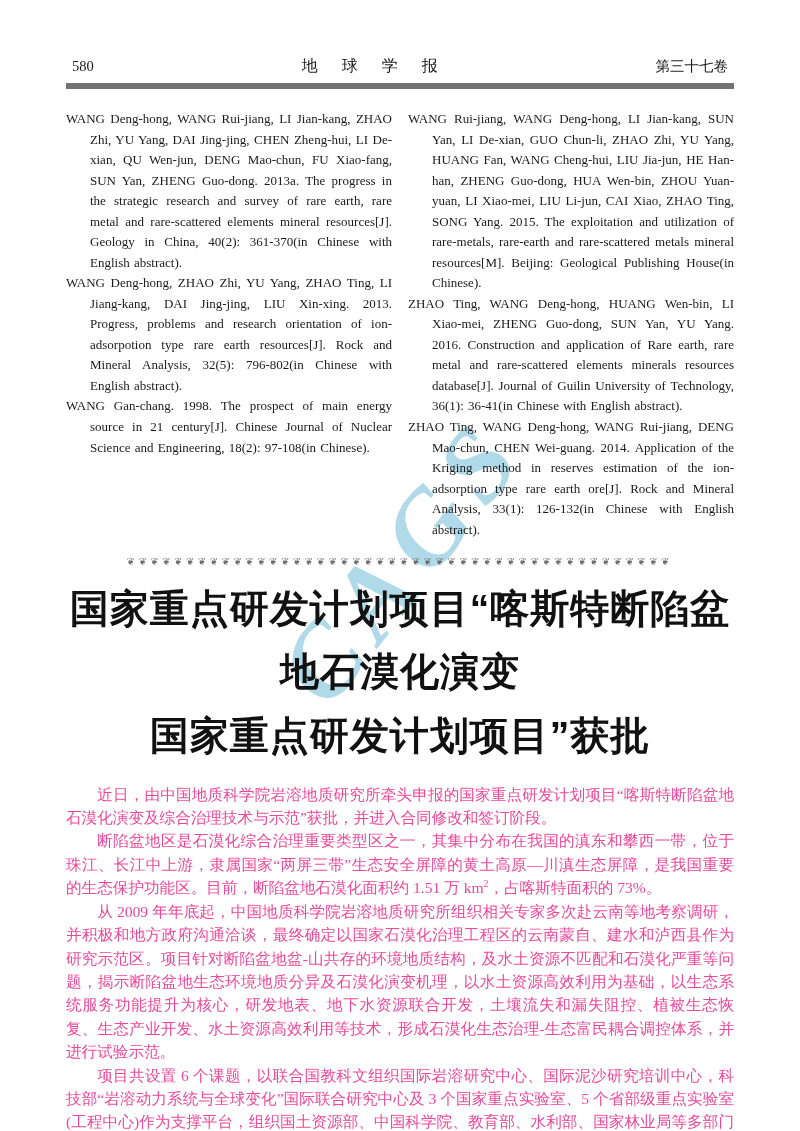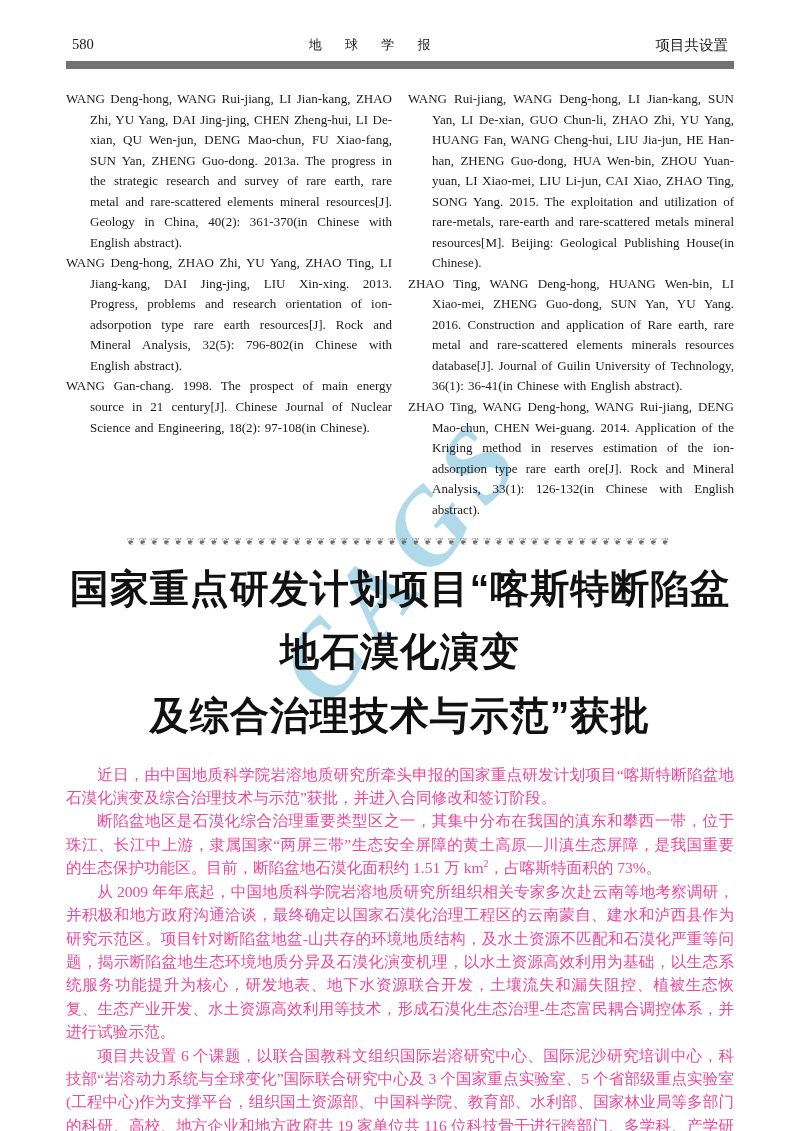--- a/index.html
+++ b/index.html
@@ -15,27 +15,28 @@
     color: #1a1a1a;
   }
   .content {
     position: relative;
     z-index: 2;
     padding: 36px 66px 0 66px;
   }
   
   .running-head {
     display: flex;
-    align-items: flex-start;
+    align-items: center;
     justify-content: space-between;
     font-size: 14.5px;
     padding: 0 6px 6px 6px;
-    border-bottom: 8px solid #737373;
+    border-bottom: 6px solid #737373;
+    margin-top: 20px;
   }
-  .running-head .journal { letter-spacing: 10px; font-size: 13px; }
+  .running-head .journal { letter-spacing: 10px; font-size: 16px; }
   
   .refs {
     display: flex;
     gap: 16px;
     margin-top: 20px;
   }
   .refs .col { width: 50%; }
   .ref-entry {
     font-size: 13px;
     line-height: 1.58;
@@ -108,41 +109,41 @@
 
 <div class="page">
 
   <div class="watermark">CAGS</div>
 
   <div class="content">
 
     <div class="running-head">
       <span>580</span>
       <span class="journal">地 球 学 报</span>
-      <span>项目共设置</span>
+      <span>第三十七卷</span>
     </div>
 
     <div class="refs">
       <div class="col">
         <p class="ref-entry">WANG Deng-hong, WANG Rui-jiang, LI Jian-kang, ZHAO Zhi, YU Yang, DAI Jing-jing, CHEN Zheng-hui, LI De-xian, QU Wen-jun, DENG Mao-chun, FU Xiao-fang, SUN Yan, ZHENG Guo-dong. 2013a. The progress in the strategic research and survey of rare earth, rare metal and rare-scattered elements mineral resources[J]. Geology in China, 40(2): 361-370(in Chinese with English abstract).</p>
         <p class="ref-entry">WANG Deng-hong, ZHAO Zhi, YU Yang, ZHAO Ting, LI Jiang-kang, DAI Jing-jing, LIU Xin-xing. 2013. Progress, problems and research orientation of ion-adsorpotion type rare earth resources[J]. Rock and Mineral Analysis, 32(5): 796-802(in Chinese with English abstract).</p>
         <p class="ref-entry">WANG Gan-chang. 1998. The prospect of main energy source in 21 century[J]. Chinese Journal of Nuclear Science and Engineering, 18(2): 97-108(in Chinese).</p>
       </div>
       <div class="col">
         <p class="ref-entry">WANG Rui-jiang, WANG Deng-hong, LI Jian-kang, SUN Yan, LI De-xian, GUO Chun-li, ZHAO Zhi, YU Yang, HUANG Fan, WANG Cheng-hui, LIU Jia-jun, HE Han-han, ZHENG Guo-dong, HUA Wen-bin, ZHOU Yuan-yuan, LI Xiao-mei, LIU Li-jun, CAI Xiao, ZHAO Ting, SONG Yang. 2015. The exploitation and utilization of rare-metals, rare-earth and rare-scattered metals mineral resources[M]. Beijing: Geological Publishing House(in Chinese).</p>
         <p class="ref-entry">ZHAO Ting, WANG Deng-hong, HUANG Wen-bin, LI Xiao-mei, ZHENG Guo-dong, SUN Yan, YU Yang. 2016. Construction and application of Rare earth, rare metal and rare-scattered elements minerals resources database[J]. Journal of Guilin University of Technology, 36(1): 36-41(in Chinese with English abstract).</p>
         <p class="ref-entry">ZHAO Ting, WANG Deng-hong, WANG Rui-jiang, DENG Mao-chun, CHEN Wei-guang. 2014. Application of the Kriging method in reserves estimation of the ion-adsorption type rare earth ore[J]. Rock and Mineral Analysis, 33(1): 126-132(in Chinese with English abstract).</p>
       </div>
     </div>
 
     <div class="ornament-row">❦❦❦❦❦❦❦❦❦❦❦❦❦❦❦❦❦❦❦❦❦❦❦❦❦❦❦❦❦❦❦❦❦❦❦❦❦❦❦❦❦❦❦❦❦❦</div>
 
     <h1 class="title-cn">
       <span>国家重点研发计划项目“喀斯特断陷盆地石漠化演变</span>
-      <span>及综合治理技术与示范”获批</span>
+      <span>国家重点研发计划项目”获批</span>
     </h1>
 
 
     <div class="body-text">
       <p>近日，由中国地质科学院岩溶地质研究所牵头申报的国家重点研发计划项目“喀斯特断陷盆地石漠化演变及综合治理技术与示范”获批，并进入合同修改和签订阶段。</p>
       <p><span>断陷盆地区是石漠化综合治理重要类型区之一，其集中分布在我国的滇东和攀西一带，位于珠江、长江中上游，隶属国家“两屏三带”生态安全屏障的黄土高原—川滇生态屏障，是我国重要的生态保护功能区。目前，断陷盆地石漠化面积约 1.51 万 km</span><sup>2</sup><span>，占喀斯特面积的 73%。</span></p>
       <p>从 2009 年年底起，中国地质科学院岩溶地质研究所组织相关专家多次赴云南等地考察调研，并积极和地方政府沟通洽谈，最终确定以国家石漠化治理工程区的云南蒙自、建水和泸西县作为研究示范区。项目针对断陷盆地盆-山共存的环境地质结构，及水土资源不匹配和石漠化严重等问题，揭示断陷盆地生态环境地质分异及石漠化演变机理，以水土资源高效利用为基础，以生态系统服务功能提升为核心，研发地表、地下水资源联合开发，土壤流失和漏失阻控、植被生态恢复、生态产业开发、水土资源高效利用等技术，形成石漠化生态治理-生态富民耦合调控体系，并进行试验示范。</p>
       <p>项目共设置 6 个课题，以联合国教科文组织国际岩溶研究中心、国际泥沙研究培训中心，科技部“岩溶动力系统与全球变化”国际联合研究中心及 3 个国家重点实验室、5 个省部级重点实验室(工程中心)作为支撑平台，组织国土资源部、中国科学院、教育部、水利部、国家林业局等多部门的科研、高校、地方企业和地方政府共 19 家单位共 116 位科技骨干进行跨部门、多学科、产学研联合攻关。项目成果将形成生态恢复-产业转型发展-精准扶贫-生态富民-全面建成小康社会的石漠化区科技支撑链条，为断陷盆地石漠化区资源综合开发利用提供建议和对策，为断陷盆地石漠化生态恢复和精准扶贫提供技术支撑。</p>
     </div>
 

